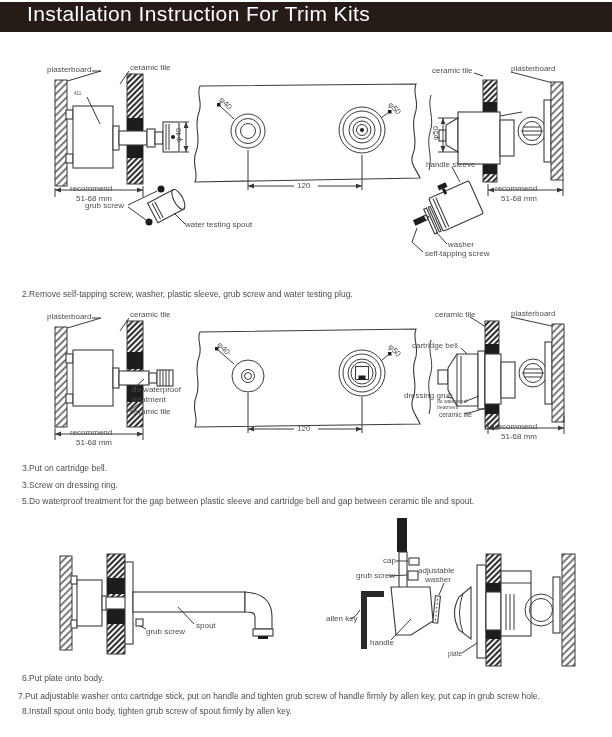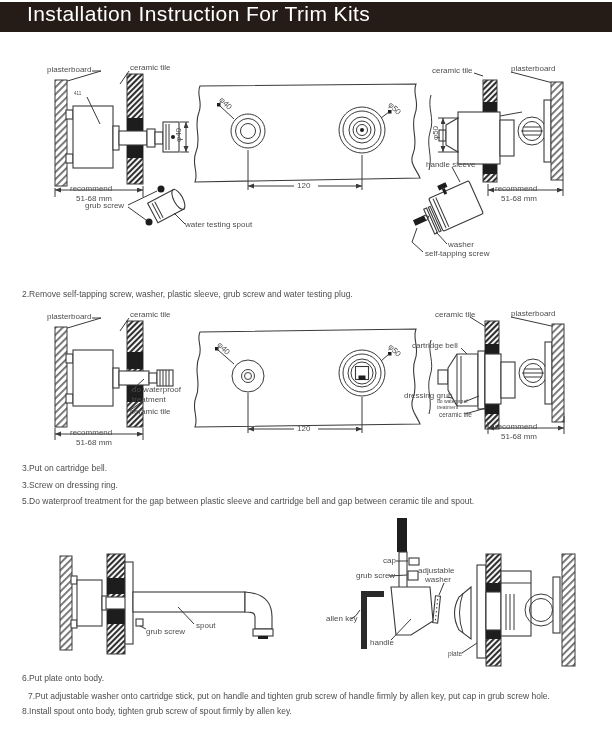--- a/index.html
+++ b/index.html
@@ -336,16 +336,16 @@
   <div class="lbl" style="left:425px;top:576px">washer</div>
   <div class="lbl" style="left:326px;top:615px">allen key</div>
   <div class="lbl" style="left:370px;top:639px">handle</div>
   <div class="lbl t6" style="left:448px;top:651px">plate</div>
 
   <div class="ins" style="left:22px;top:290px">2.Remove self-tapping screw, washer, plastic sleeve, grub screw and water testing plug.</div>
   <div class="ins" style="left:22px;top:464px">3.Put on cartridge bell.</div>
   <div class="ins" style="left:22px;top:481px">3.Screw on dressing ring.</div>
   <div class="ins" style="left:22px;top:497px">5.Do waterproof treatment for the gap between plastic sleeve and cartridge bell and gap between ceramic tile and spout.</div>
   <div class="ins" style="left:22px;top:674px">6.Put plate onto body.</div>
-  <div class="ins" style="left:28px;top:692px">7.Put adjustable washer onto cartridge stick, put on handle and tighten grub screw of handle firmly by allen key, put cap in grub screw hole.</div>
+  <div class="ins" style="left:18px;top:692px">7.Put adjustable washer onto cartridge stick, put on handle and tighten grub screw of handle firmly by allen key, put cap in grub screw hole.</div>
   <div class="ins" style="left:22px;top:707px">8.Install spout onto body, tighten grub screw of spout firmly by allen key.</div>
 
 </div>
 
 </body></html>

